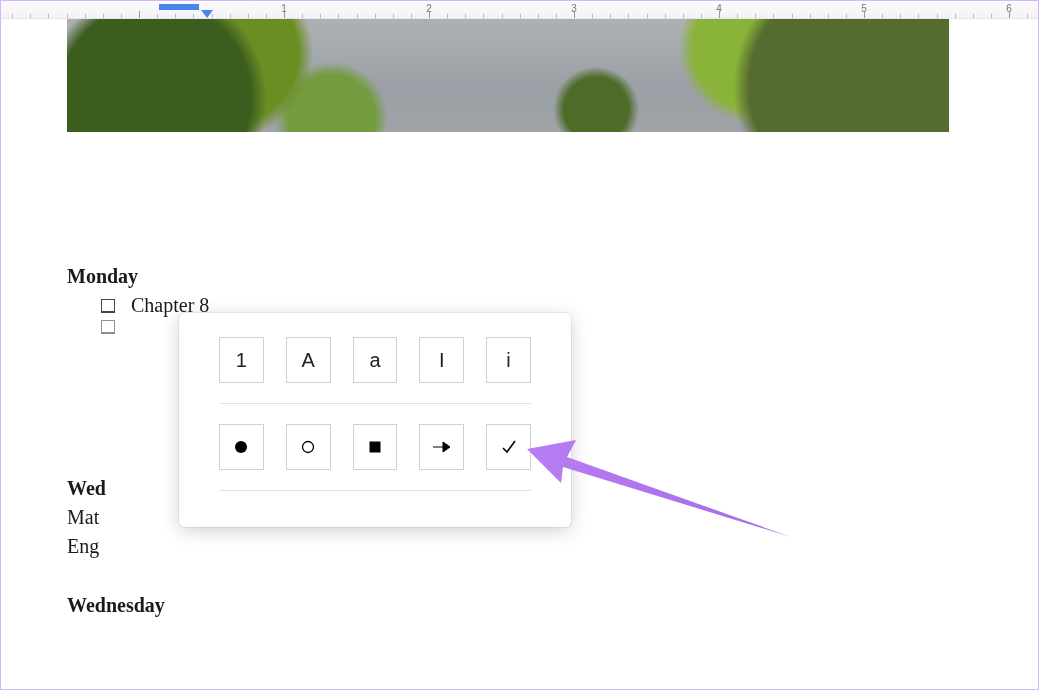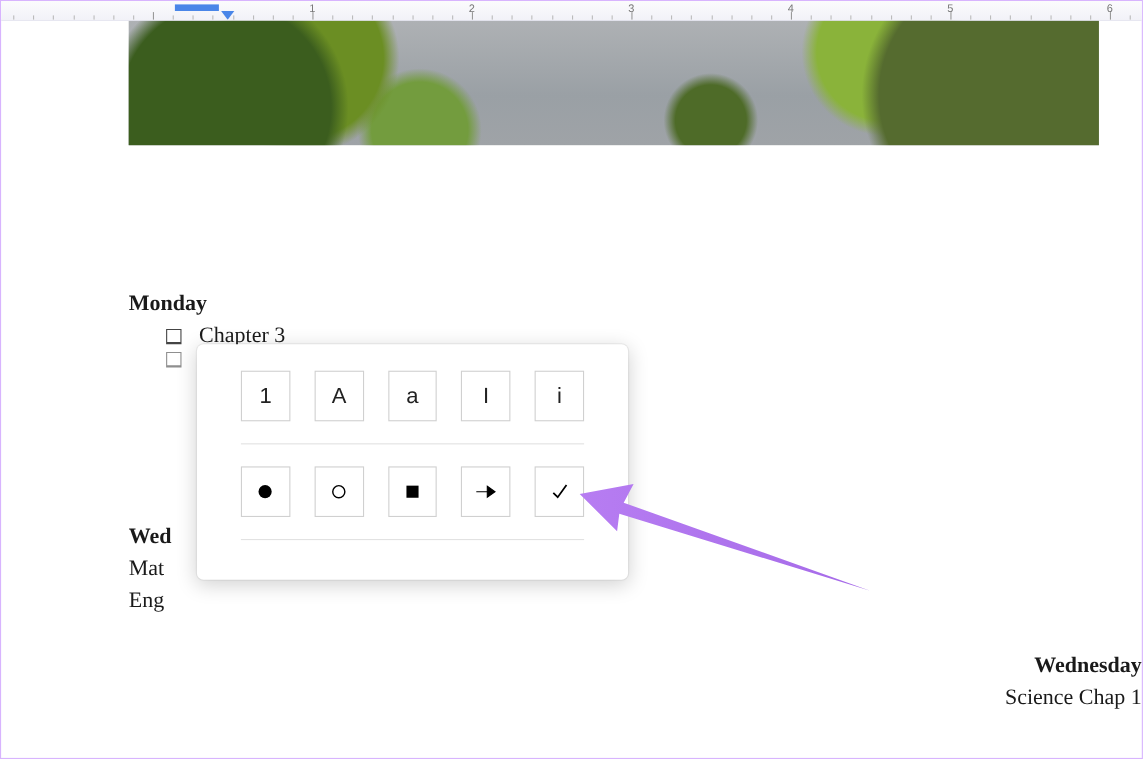--- a/index.html
+++ b/index.html
@@ -55,21 +55,21 @@
     top: 9px;
     width: 0; height: 0;
     border-left: 6px solid transparent;
     border-right: 6px solid transparent;
     border-top: 8px solid #4a86e8;
   }
 
   
   .page {
     position: relative;
-    padding-left: 116px;
+    padding-left: 66px;
   }
 
   .header-image {
     width: 882px;
     height: 113px;
     background:
       radial-gradient(circle at 10% 70%, #3b5d1e 0 12%, transparent 14%),
       radial-gradient(circle at 18% 30%, #6b8e23 0 10%, transparent 12%),
       radial-gradient(circle at 90% 60%, #556b2f 0 14%, transparent 16%),
       radial-gradient(circle at 78% 25%, #8ab33a 0 9%, transparent 11%),
@@ -98,21 +98,21 @@
   }
   .checklist .box {
     width: 14px; height: 14px;
     border: 1.5px solid #444;
     border-bottom-width: 2.5px;
     border-left-width: 1px;
     display: inline-block;
   }
 
   .tuesday { margin-top: 140px; }
-  .wednesday { margin-top: 30px; text-align: right; }
+  .wednesday { margin-top: 30px; }
 
   
   .bullet-popup {
     position: absolute;
     left: 178px;
     top: 312px;
     width: 392px;
     background: #fff;
     border-radius: 6px;
     box-shadow: 0 4px 18px rgba(0,0,0,0.18), 0 0 0 1px rgba(0,0,0,0.06);
@@ -234,36 +234,35 @@
 </div>
 
 <div class="page">
   <div class="header-image"></div>
 
   <div class="doc-content">
     <div class="day-heading">Monday</div>
     <div class="checklist">
       <div class="row">
         <span class="box"></span>
-        <span>Chapter 3</span>
+        <span>Chapter 8</span>
       </div>
       <div class="row" style="opacity:.6">
         <span class="box"></span>
       </div>
     </div>
 
     <div class="tuesday">
       <div class="day-heading">Wed</div>
       <div>Mat</div>
       <div>Eng</div>
     </div>
 
     <div class="wednesday">
       <div class="day-heading">Wednesday</div>
-      <div>Science Chap 1</div>
     </div>
   </div>
 </div>
 
 <div class="bullet-popup">
   <div class="bullet-row">
     <div class="bullet-opt">
         <span>1</span>
       </div>
     <div class="bullet-opt">

